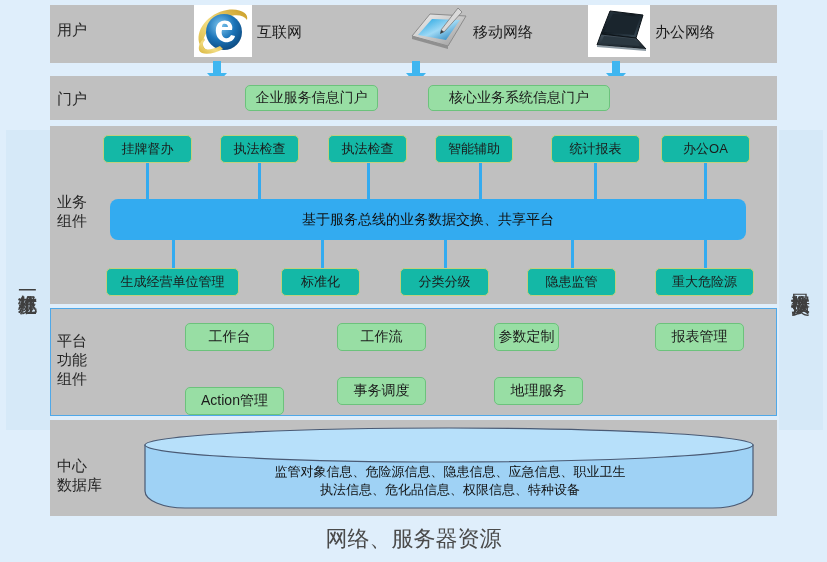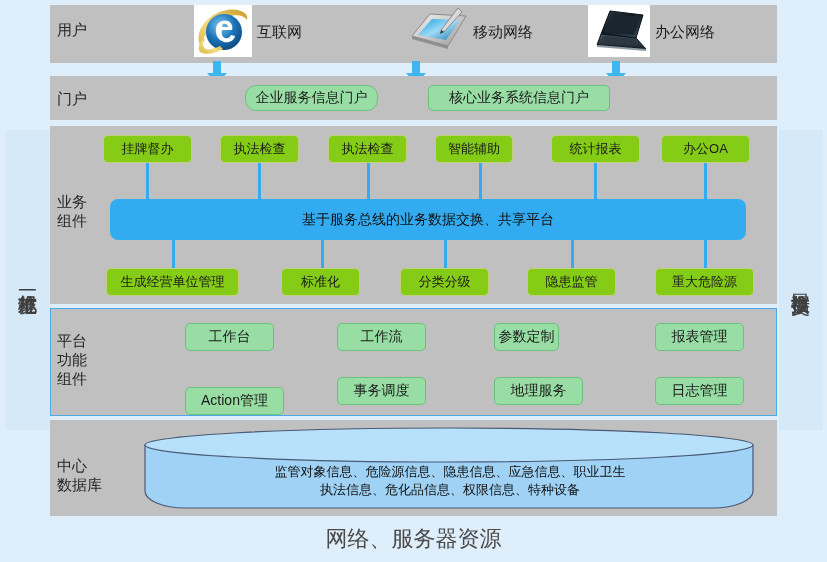--- a/index.html
+++ b/index.html
@@ -52,21 +52,21 @@
     border:1px solid #6cc27c;
     border-radius:5px;
     color:#1b1b1b;
     font-size:14px;
     display:flex;align-items:center;justify-content:center;
     box-sizing:border-box;
   }
   
   .ybox{
     position:absolute;
-    background:#84cc16;
+    background:#14b8a6;
     border:1px solid #c2cf7d;
     border-radius:5px;
     color:#1b1b1b;
     font-size:13px;
     display:flex;align-items:center;justify-content:center;
     box-sizing:border-box;
     text-align:center;
   }
   
   #bus-bar{
@@ -199,21 +199,21 @@
   </div>
   <div class="arrow" style="left:605px;top:61px;">
     <svg width="22" height="24" viewBox="0 0 22 24">
         <polygon points="7,0 15,0 15,12 21,12 11,23 1,12 7,12" fill="#3fb6f0"></polygon>
       </svg>
   </div>
 
   <div class="band" style="top:76px;height:44px;"></div>
   <div class="row-label" style="left:57px;top:89px;">门户</div>
 
-  <div class="gbox" style="left:245px;top:85px;width:133px;height:26px;border-radius:11px;">
+  <div class="gbox" style="left:245px;top:85px;width:133px;height:26px;">
     <span>企业服务信息门户</span>
   </div>
   <div class="gbox" style="left:428px;top:85px;width:182px;height:26px;">
     <span>核心业务系统信息门户</span>
   </div>
 
   <div class="band" style="top:126px;height:178px;"></div>
   <div class="row-label" style="left:57px;top:192px;">业务
 组件</div>
 
@@ -289,23 +289,20 @@
 
   <div class="gbox" style="left:185px;top:387px;width:99px;height:28px;">
     <span>Action管理</span>
   </div>
   <div class="gbox" style="left:337px;top:377px;width:89px;height:28px;">
     <span>事务调度</span>
   </div>
   <div class="gbox" style="left:494px;top:377px;width:89px;height:28px;">
     <span>地理服务</span>
   </div>
-  <div class="gbox" style="left:655px;top:377px;width:89px;height:28px;">
-    <span>日志管理</span>
-  </div>
 
   <div class="band" style="top:420px;height:96px;"></div>
   <div class="row-label" style="left:57px;top:456px;">中心
 数据库</div>
 
   <div id="db-cyl" style="left:144px;top:427px;width:610px;height:82px;">
     <svg width="610" height="82" viewBox="0 0 610 82" preserveAspectRatio="none">
       <path d="M1 18 L1 64 A 40 17 0 0 0 41 81 L569 81 A 40 17 0 0 0 609 64 L609 18 Z" fill="#9fd2f5" stroke="#4a5a74" stroke-width="1.2"></path>
       <ellipse cx="305" cy="18" rx="304" ry="17" fill="#b7e0fa" stroke="#4a5a74" stroke-width="1.2"></ellipse>
     </svg>

